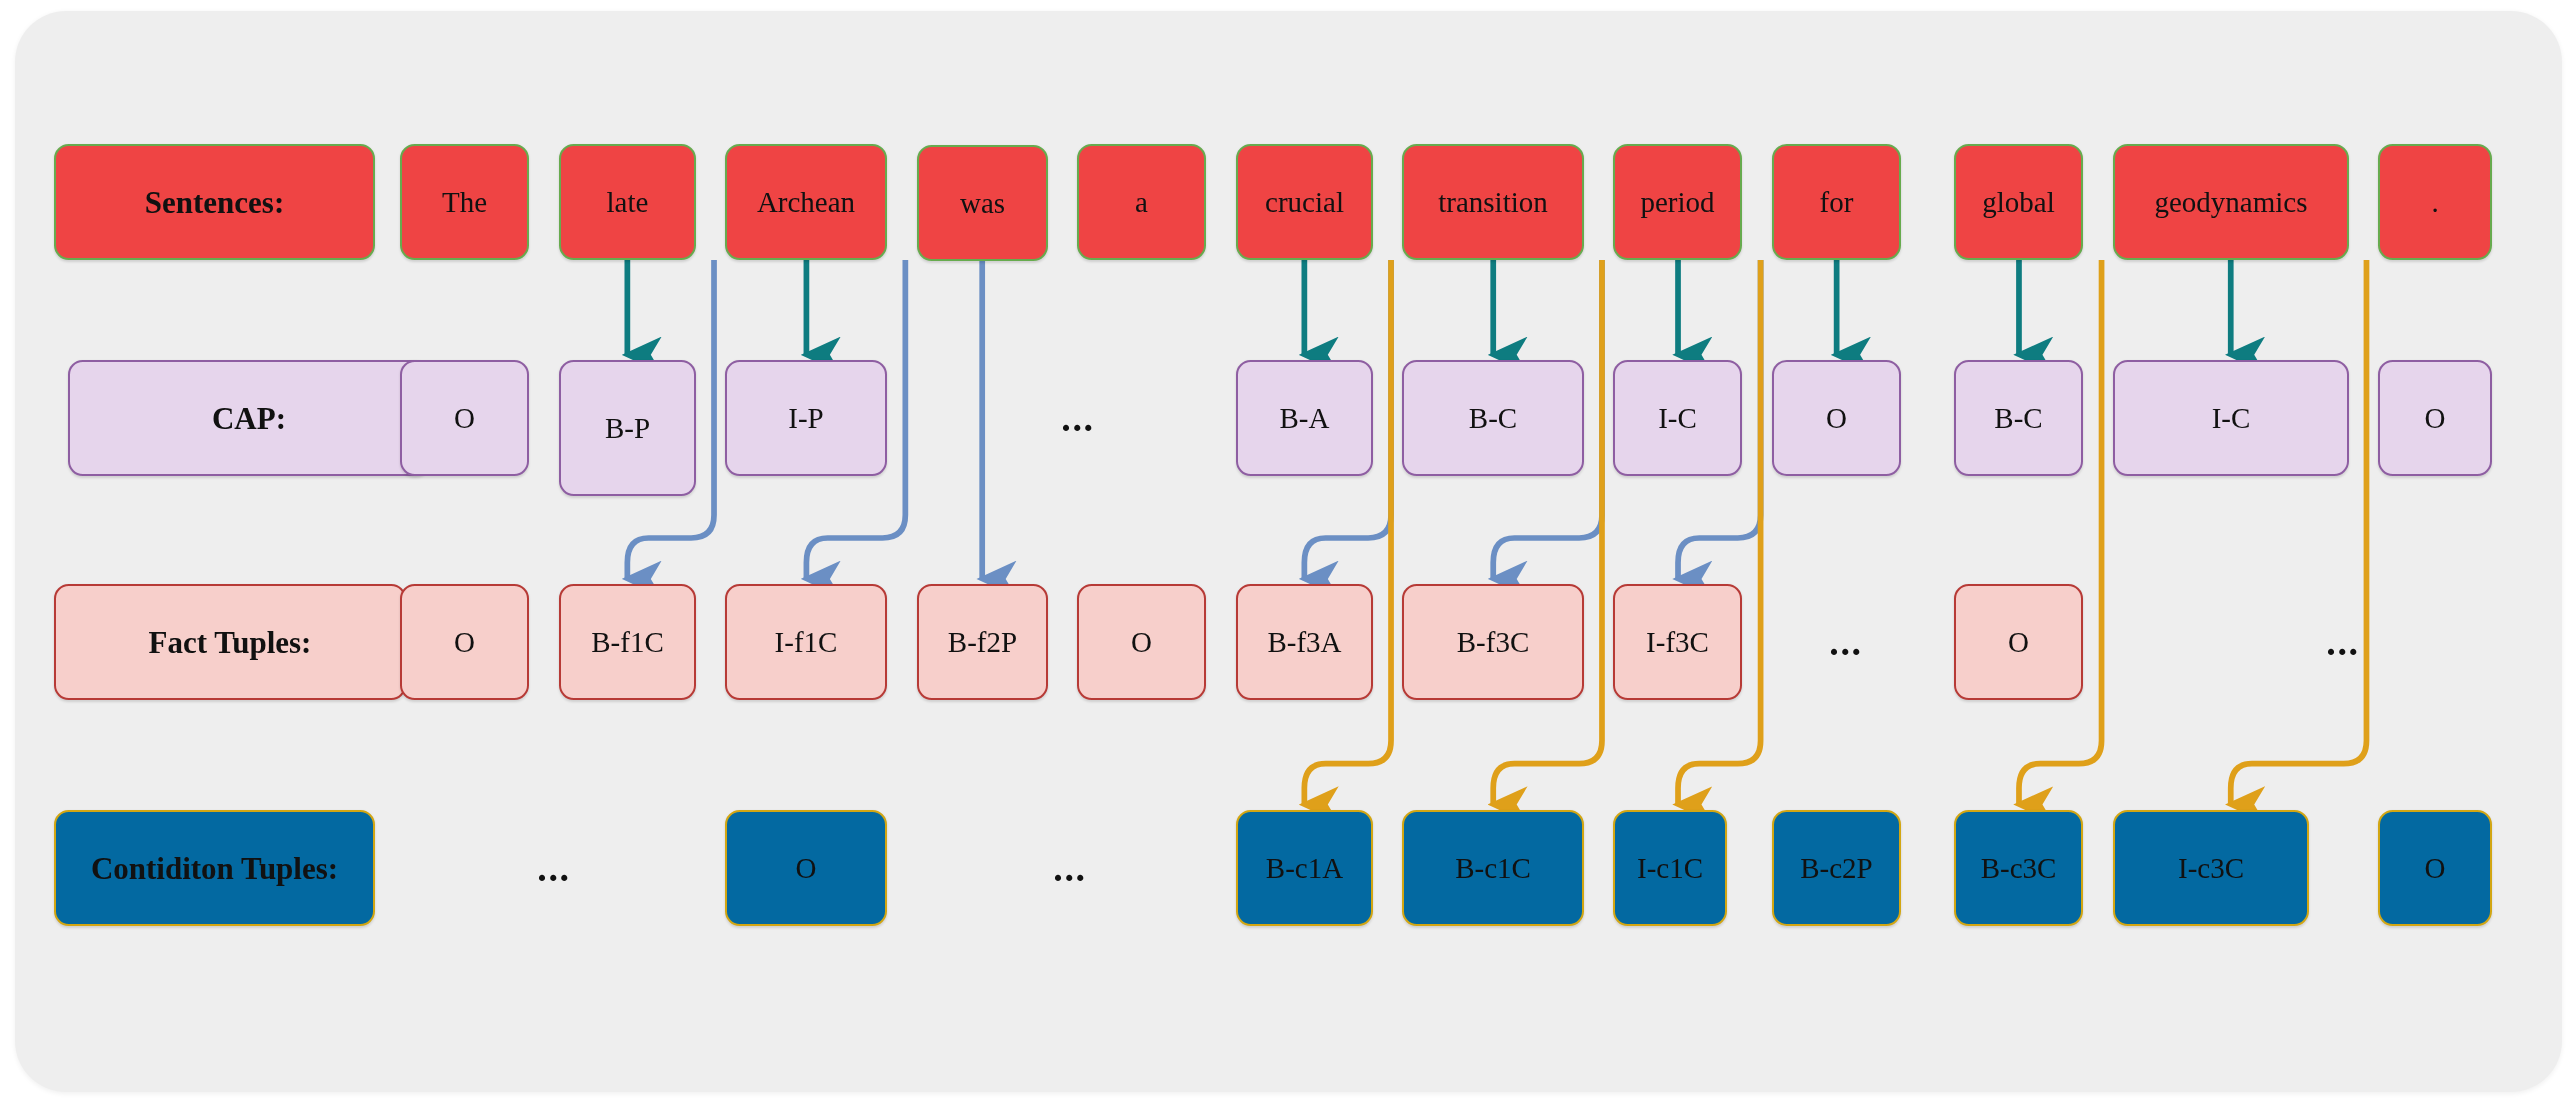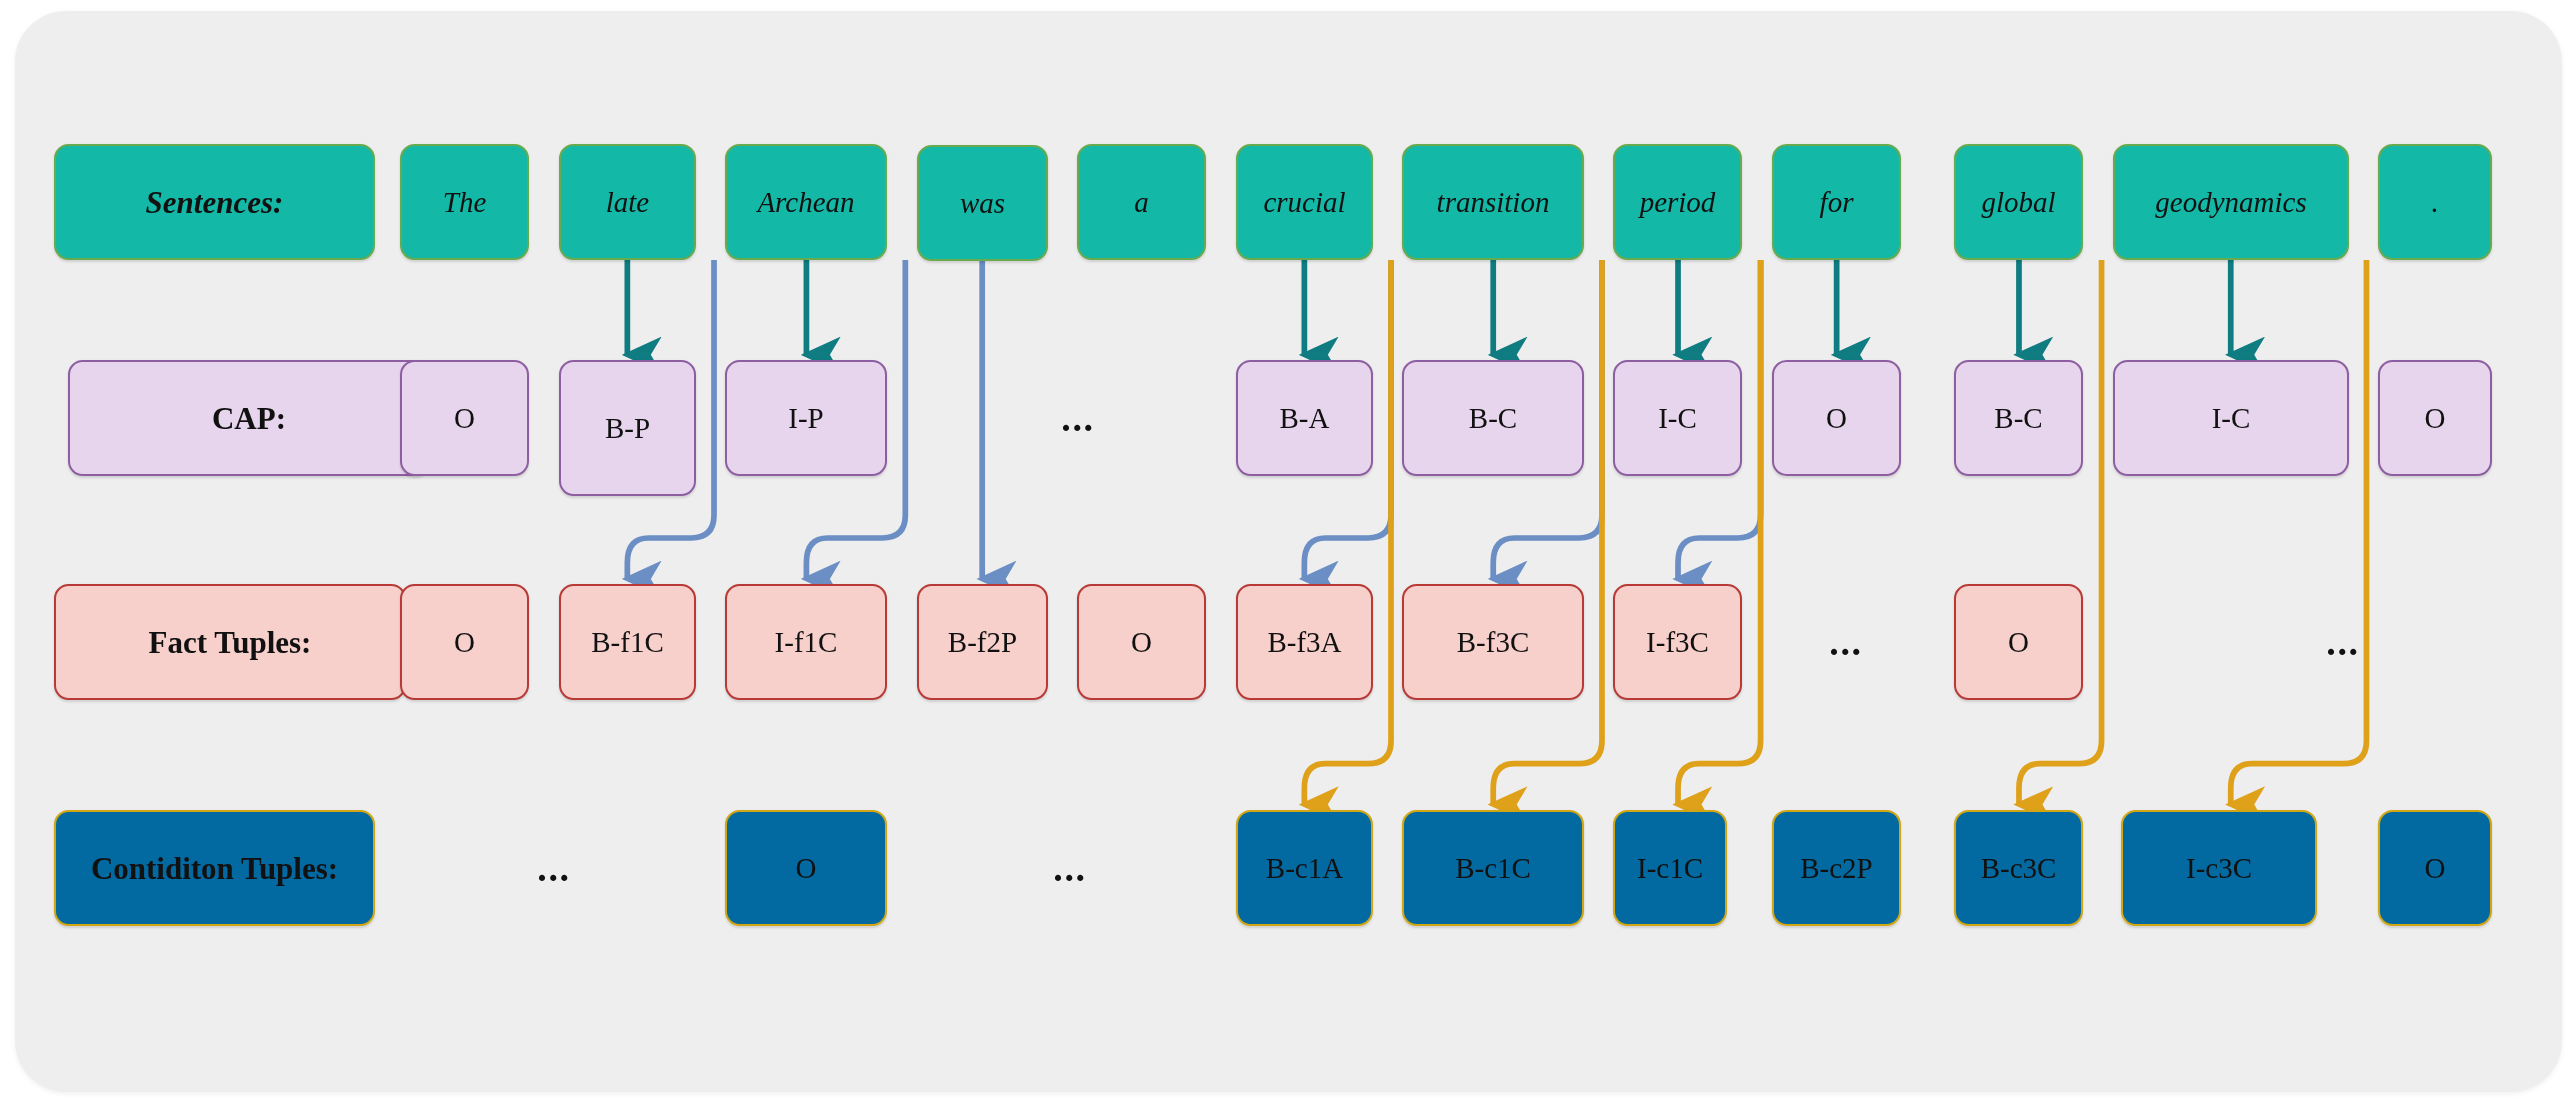--- a/index.html
+++ b/index.html
@@ -23,21 +23,21 @@
     border-width:2.5px;border-style:solid;
     font-size:29px;
     line-height:1;
     color:#111111;
     text-align:center;
     box-shadow:0 1.6px 2.5px rgba(0,0,0,0.13);
     white-space:nowrap;
   }
   .cell.hdr{font-weight:bold;font-size:31px;}
 
-  .r-sent{background:#14b8a6;border-color:#67ab4e;font-style:italic;}
+  .r-sent{background:#ef4444;border-color:#67ab4e;}
   .r-cap {background:#e6d5ec;border-color:#8e5ea2;}
   .r-fact{background:#f7cfcb;border-color:#b73a36;}
   .r-cond{background:#0369a1;border-color:#d2a613;}
 
   .ellip{
     position:absolute;
     display:flex;align-items:center;justify-content:center;
     font-size:38px;font-weight:bold;color:#111;
     letter-spacing:1.6px;
     font-family:"Liberation Serif",serif;
@@ -122,19 +122,19 @@
       <div class="cell r-fact" style="left: 1954px; top: 584px; width: 129px; height: 116px;">O</div>
       <div class="ellip" style="left: 1797px; top: 617px; width: 98px; height: 49px;">...</div>
       <div class="ellip" style="left: 2294px; top: 617px; width: 98px; height: 49px;">...</div>
       <div class="cell hdr r-cond" style="left: 54px; top: 810px; width: 321px; height: 116px;">Contiditon Tuples:</div>
       <div class="cell r-cond" style="left: 725px; top: 810px; width: 162px; height: 116px;">O</div>
       <div class="cell r-cond" style="left: 1236px; top: 810px; width: 137px; height: 116px;">B-c1A</div>
       <div class="cell r-cond" style="left: 1402px; top: 810px; width: 182px; height: 116px;">B-c1C</div>
       <div class="cell r-cond" style="left: 1613px; top: 810px; width: 114px; height: 116px;">I-c1C</div>
       <div class="cell r-cond" style="left: 1772px; top: 810px; width: 129px; height: 116px;">B-c2P</div>
       <div class="cell r-cond" style="left: 1954px; top: 810px; width: 129px; height: 116px;">B-c3C</div>
-      <div class="cell r-cond" style="left: 2113px; top: 810px; width: 196px; height: 116px; margin-left: 8px;">I-c3C</div>
+      <div class="cell r-cond" style="left: 2113px; top: 810px; width: 196px; height: 116px;">I-c3C</div>
       <div class="cell r-cond" style="left: 2378px; top: 810px; width: 114px; height: 116px;">O</div>
       <div class="ellip" style="left: 505px; top: 843px; width: 98px; height: 49px;">...</div>
       <div class="ellip" style="left: 1021px; top: 843px; width: 98px; height: 49px;">...</div>
     </div>
 </div>
 
 
 </body></html>

